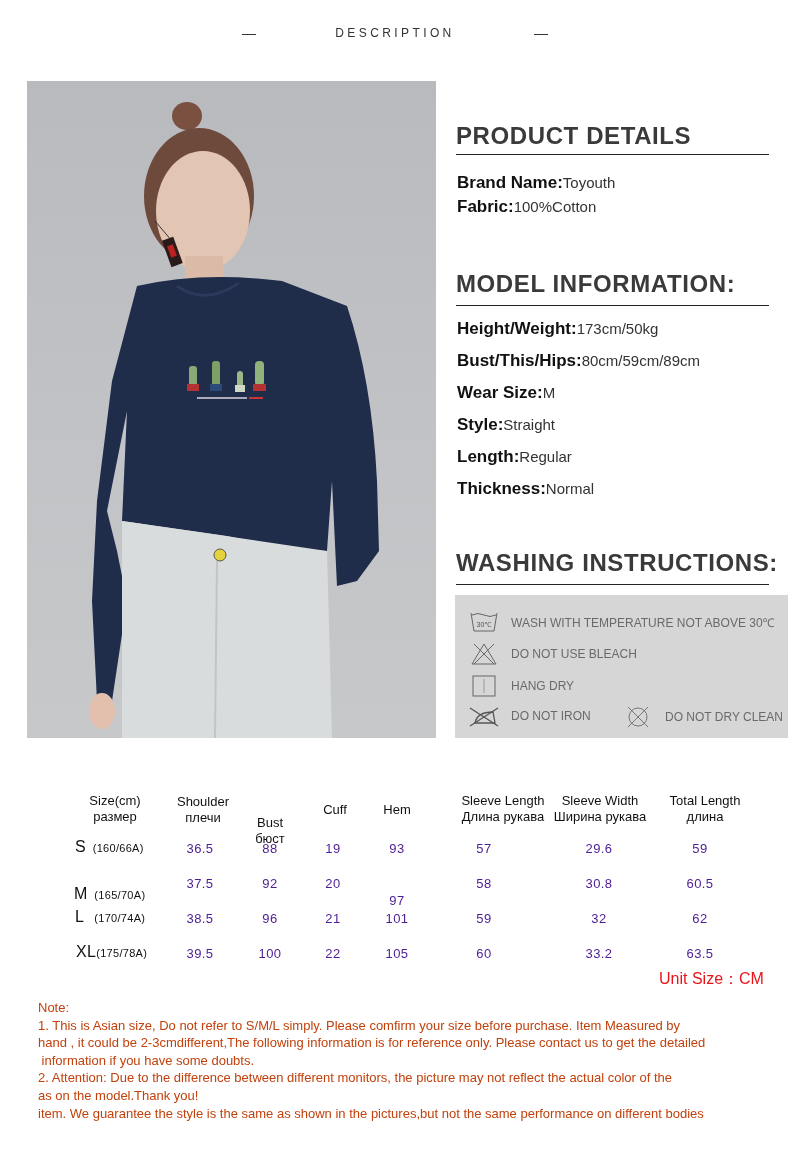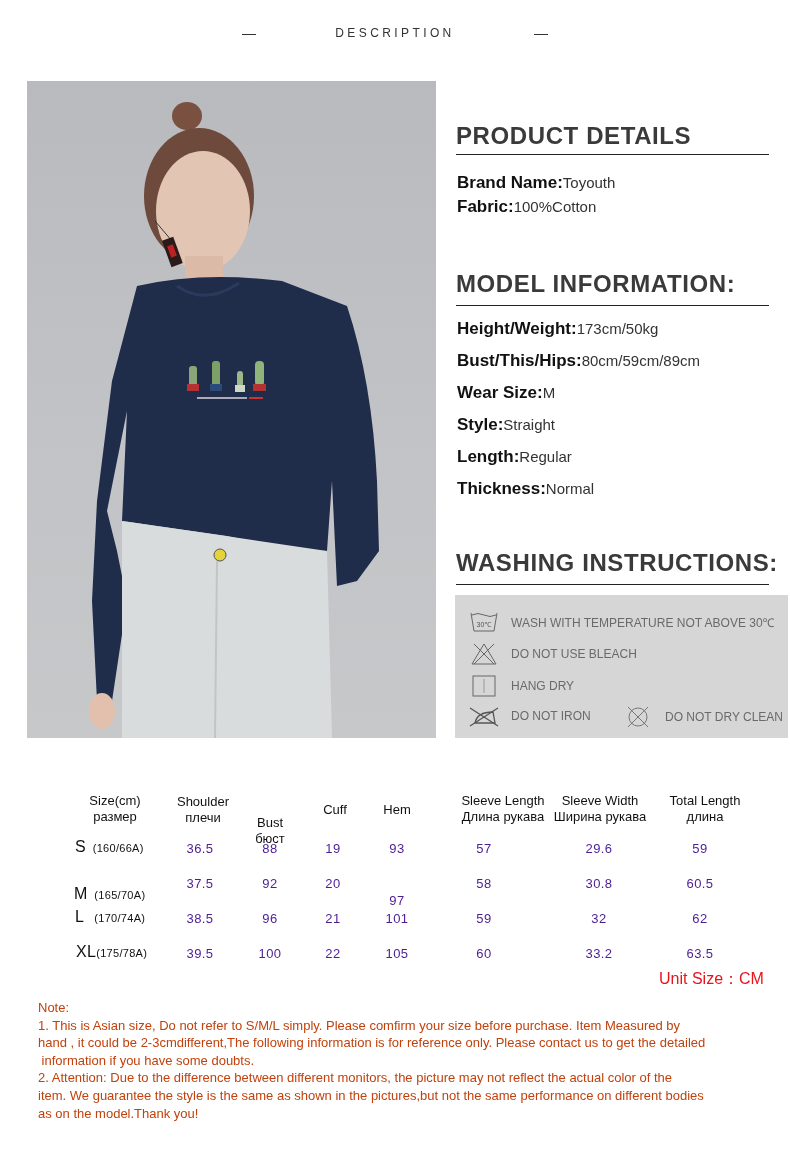--- a/index.html
+++ b/index.html
@@ -234,15 +234,15 @@
 </div>
 
 <div class="unit-note">Unit Size：CM</div>
 
 <div class="note">
   <p>Note:</p>
   <p>1. This is Asian size, Do not refer to S/M/L simply. Please comfirm your size before purchase. Item Measured by</p>
   <p>hand , it could be 2-3cmdifferent,The following information is for reference only. Please contact us to get the detailed</p>
   <p style="white-space:pre;"> information if you have some doubts.</p>
   <p>2. Attention: Due to the difference between different monitors, the picture may not reflect the actual color of the</p>
+  <p>as on the model.Thank you!</p>
   <p>item. We guarantee the style is the same as shown in the pictures,but not the same performance on different bodies</p>
-  <p>as on the model.Thank you!</p>
 </div>
 
 </body></html>

